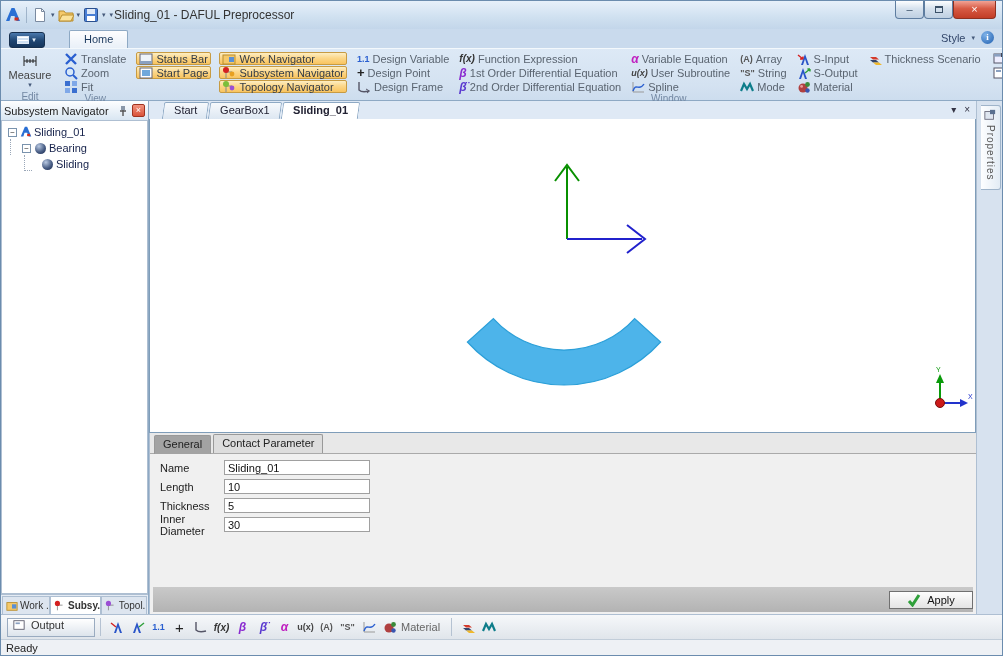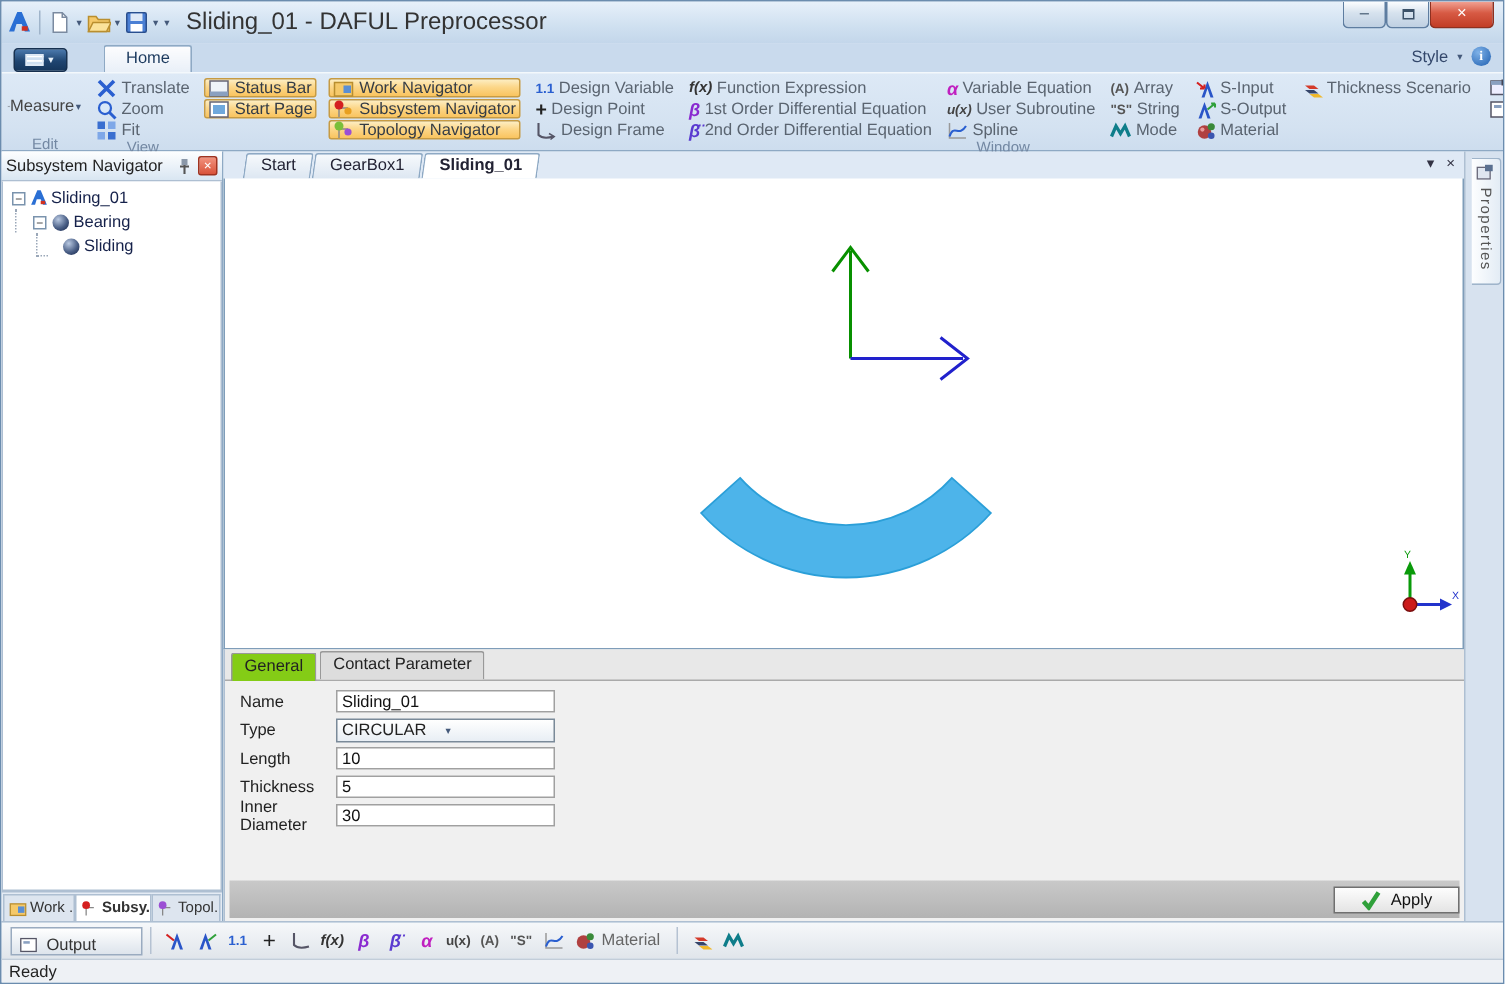--- a/index.html
+++ b/index.html
@@ -6,21 +6,21 @@
   html,body { width:1003px; height:656px; font-family:"Liberation Sans","DejaVu Sans",sans-serif; }
   #win { position:relative; width:1003px; height:656px; background:#dce7f3; border:1px solid #6b8cae; overflow:hidden; }
 
   
   #titlebar { position:absolute; left:0; top:0; width:100%; height:28px;
     background:linear-gradient(#e7f0fa,#cfe0f0 60%,#c3d6ea); display:flex; align-items:center; padding:0 4px; }
   .qat { display:flex; align-items:center; gap:2px; }
   .qat .sep { width:1px; height:16px; background:#9fb4ca; margin:0 3px; }
   .ic16 { width:16px; height:16px; display:inline-block; }
   .caret { font-size:7px; color:#44597a; margin:0 1px; }
-  #title-text { font-size:16px; color:#333; margin-left:10px; white-space:nowrap; }
+  #title-text { font-size:12px; color:#333; white-space:nowrap; }
   .winctl { position:absolute; right:6px; top:0; display:flex; }
   .winbtn { width:29px; height:18px; border:1px solid #5e7da0; border-top:none; border-radius:0 0 4px 4px;
     background:linear-gradient(#fdfeff,#d6e2ee 45%,#bfd0e2); color:#3b5168; font-size:11px; line-height:16px; text-align:center; }
   .winbtn.close { width:43px; background:linear-gradient(#f2a394,#d75a44 45%,#c23d26); color:#fff; border-color:#8e3020; }
   .maxglyph { display:inline-block; width:8px; height:7px; border:1px solid #3b5168; border-top-width:2px; margin-top:5px; }
 
   
   #tabrow { position:absolute; left:0; top:28px; width:100%; height:19px; background:#c9daed; display:flex; align-items:flex-end; }
   #appmenu { width:36px; height:16px; margin:0 0 0 8px; border:1px solid #17304f; border-radius:3px;
     background:linear-gradient(#4b79ad,#1f4571 55%,#16365c); display:flex; align-items:center; justify-content:center; gap:2px; }
@@ -37,21 +37,21 @@
     background:linear-gradient(#dde9f6,#d4e2f1 70%,#cdddee); border-top:1px solid #f3f8fc; border-bottom:1px solid #8ea9c4; display:flex; padding:1px 2px 0 2px; }
   .rgroup { display:flex; flex-direction:column; }
   .rcols { display:flex; flex:1; }
   .rcol { display:flex; flex-direction:column; justify-content:flex-start; padding:1px 2px; }
   .rlabel { height:11px; font-size:10px; color:#7388a3; text-align:center; line-height:10px; }
   .rsep { width:1px; background:linear-gradient(#c3d2e4,#aabdd3); margin:2px 1px; }
   .ritem { display:flex; align-items:center; gap:3px; font-size:11px; color:#5a6470; height:13px; margin:0 1px; padding:0 2px; white-space:nowrap; }
   .ritem .g { font-weight:bold; }
   .toggle { background:linear-gradient(#fdeec3,#fcd78a 45%,#f9c45f); border:1px solid #c79b43; border-radius:2px; color:#343c46; }
   .rcol3 > .ritem { margin-top:1px; }
-  #measure-btn { width:50px; height:40px; display:flex; flex-direction:row; align-items:center; justify-content:center; font-size:11px; color:#444; }
+  #measure-btn { width:50px; height:40px; display:flex; flex-direction:column; align-items:center; justify-content:center; font-size:11px; color:#444; }
   .ic14 { width:14px; height:14px; display:inline-block; flex:none; }
   .glyph { font-size:10px; font-weight:bold; font-style:italic; }
 
   
   #main { position:absolute; left:0; top:100px; width:1003px; height:513px; display:flex; }
 
   
   #leftpanel { width:148px; display:flex; flex-direction:column; background:#f2f5fa; border-right:1px solid #8ea9c4; }
   #nav-header { height:20px; background:linear-gradient(#fdfeff,#d9e6f2); border-bottom:1px solid #aebfd2; display:flex; align-items:center; padding:0 3px; }
   #nav-header .t { flex:1; font-size:11px; color:#222; }
@@ -76,40 +76,40 @@
     background:linear-gradient(#f6f9fc,#dde7f2); margin-right:1px; transform:skewX(-8deg); }
   .dtab > span { display:inline-block; transform:skewX(8deg); }
   .dtab.active { background:#fff; font-weight:bold; }
   #doctabs-right { position:absolute; right:6px; top:3px; display:flex; gap:8px; font-size:10px; color:#334; }
   #canvas { flex:none; height:314px; background:#fff; border:1px solid #7f9db9; border-top:none; position:relative; }
 
   
   #formpanel { flex:1; background:#f0f0f0; border-left:1px solid #aebfd2; position:relative; font-size:11px; color:#222; }
   #formtabs { height:21px; display:flex; align-items:flex-end; padding-left:4px; border-bottom:1px solid #aaa; background:#e8e8e8; }
   .ftab { font-size:11px; padding:2px 8px; border:1px solid #999; border-bottom:none; border-radius:2px 2px 0 0; background:#ddd; color:#222; margin-right:2px; height:19px; }
-  .ftab.active { background:#84cc16; position:relative; top:1px;margin-top:24px; }
+  .ftab.active { background:#a3a3a3; position:relative; top:1px;margin-top:24px; }
   .frow { display:flex; align-items:center; height:19px; padding-left:10px; }
   .frow .lbl { width:64px; flex:none; }
   .tin { width:146px; height:15px; border:1px solid #a0a0a0; background:#fff; font-size:11px; font-family:"Liberation Sans",sans-serif; padding:0 3px; color:#111; }
   .fsel { width:146px; height:16px; border:1px solid #7a8a99; background:linear-gradient(#fff,#e8eef4); display:flex; align-items:center; padding:0 3px; }
   .fsel span { flex:1; }
   .swatch { width:58px; height:11px; border:1px solid #888; }
   .browse { width:20px; height:15px; margin-left:3px; border:1px solid #8a8a8a; border-radius:3px; background:linear-gradient(#fcfcfc,#dcdcdc); font-size:8px; color:#555; text-align:center; line-height:13px; }
   #applybar { position:absolute; left:3px; right:3px; bottom:2px; height:25px; background:linear-gradient(#c9c9c9,#b3b3b3); display:flex; align-items:center;justify-content:flex-end; }
   #applybtn { margin-left:16px; width:84px; height:18px; border:1px solid #707070; background:linear-gradient(#fdfdfd,#e4e4e4); display:flex; align-items:center; justify-content:center; gap:6px; font-size:11px; color:#111; }
 
   
   #rightstrip { width:28px; background:#d7e2ef; border-left:1px solid #aebfd2; display:flex; flex-direction:column; align-items:center; }
   #props-tab { margin-top:4px; width:20px; padding:3px 0 8px; background:linear-gradient(90deg,#fdfeff,#e3ecf5); border:1px solid #9fb4ca; border-left:none; border-radius:0 3px 3px 0;
     display:flex; flex-direction:column; align-items:center; gap:4px; }
   #props-tab .vtext { writing-mode:vertical-rl; font-size:10px; color:#555; letter-spacing:1px; }
 
   
   #btoolbar { position:absolute; left:0; top:613px; width:100%; height:25px; background:linear-gradient(#f6f8fa,#e0e5eb); border-top:1px solid #aebfd2; display:flex; align-items:center; padding-left:6px; }
-  #output-btn { width:88px; height:19px; border:1px solid #9aabc0; background:linear-gradient(#fff,#dde4ec); display:flex; align-items:flex-end; gap:6px; padding-left:5px; font-size:11px; color:#333; }
+  #output-btn { width:88px; height:19px; border:1px solid #9aabc0; background:linear-gradient(#fff,#dde4ec); display:flex; align-items:flex-start; gap:6px; padding-left:5px; font-size:11px; color:#333; }
   .tsep { width:1px; height:18px; background:#b5c2d2; margin:0 5px; }
   .tico { width:21px; height:19px; display:flex; align-items:center; justify-content:center; font-size:10px; }
   #mat-label { font-size:11px; color:#666; margin:0 6px 0 1px; }
 
   
   #statusbar { position:absolute; left:0; top:638px; width:100%; height:18px; background:#eef1f5; border-top:1px solid #c2cdd9; font-size:11px; color:#222; padding:2px 0 0 5px; }
 </style>
 </head>
 <body>
 
@@ -496,27 +496,20 @@
         <div id="formtabs">
           <div class="ftab active">General</div>
           <div class="ftab">Contact Parameter</div>
         </div>
         <div style="height:4px;"></div>
         <div class="frow">
           <span class="lbl">Name</span>
           <input class="tin" value="Sliding_01" style="">
         </div>
         <div class="frow">
-          <span class="lbl">Type</span>
-          <div class="fsel">
-            <span>CIRCULAR</span>
-              <span class="caret">▾</span>
-          </div>
-        </div>
-        <div class="frow">
           <span class="lbl">Length</span>
           <input class="tin" value="10" style="">
         </div>
         <div class="frow">
           <span class="lbl">Thickness</span>
           <input class="tin" value="5" style="">
         </div>
         <div class="frow">
           <span class="lbl">Inner Diameter</span>
           <input class="tin" value="30" style="">

